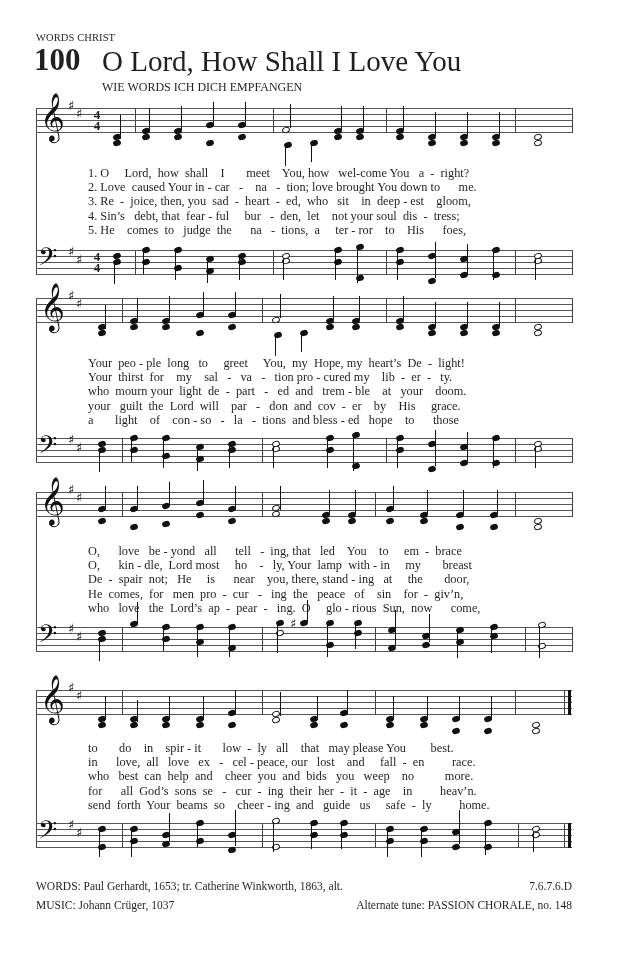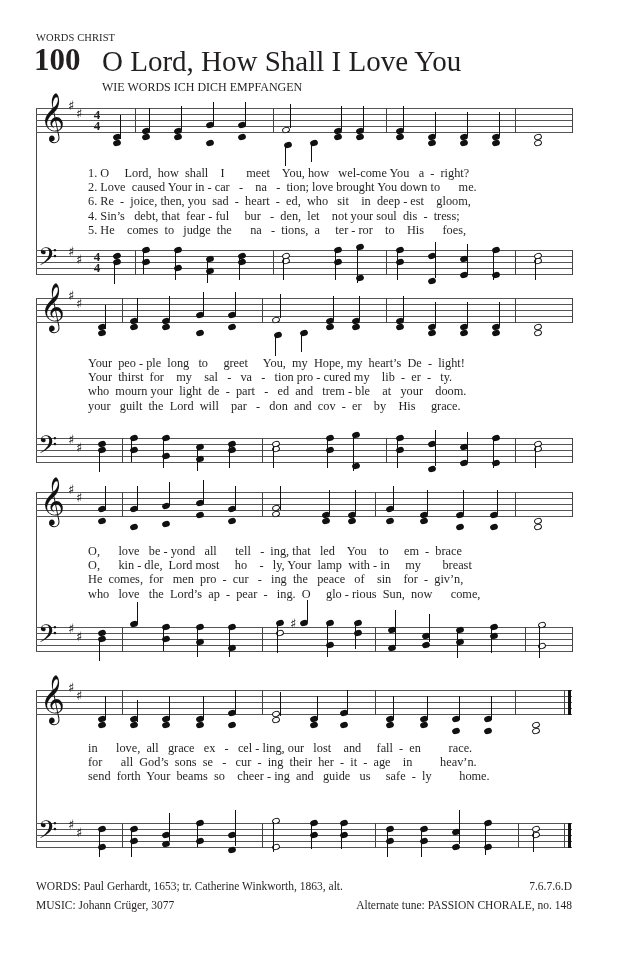--- a/index.html
+++ b/index.html
@@ -95,21 +95,21 @@
     <div class="stem" style="left:467px;top:112px;height:24px;"></div>
   <div class="note" style="left:492px;top:134px;"></div>
     <div class="note" style="left:492px;top:140px;"></div>
     <div class="stem" style="left:499px;top:112px;height:24px;"></div>
   <div class="note half" style="left:534px;top:134px;"></div>
     <div class="note half" style="left:534px;top:140px;"></div>
 
   <div class="lyrics" style="top:166px;">
     <div class="lyric-line">1. O     Lord,  how  shall    I       meet    You, how   wel-come You   a  -  right?</div>
     <div class="lyric-line">2. Love  caused Your in - car   -    na   -  tion; love brought You down to      me.</div>
-    <div class="lyric-line">6. Re  -  joice, then, you  sad  -  heart  -  ed,  who   sit    in  deep - est    gloom,</div>
+    <div class="lyric-line">3. Re  -  joice, then, you  sad  -  heart  -  ed,  who   sit    in  deep - est    gloom,</div>
     <div class="lyric-line">4. Sin’s   debt, that  fear - ful     bur   -  den,  let    not your soul  dis  -  tress;</div>
     <div class="lyric-line">5. He    comes  to   judge  the      na   -  tions,  a     ter - ror    to    His      foes,</div>
   </div>
 
   <div class="staff" style="top:250px;">
     <div class="line l0"></div>
       <div class="line l1"></div>
       <div class="line l2"></div>
       <div class="line l3"></div>
       <div class="line l4"></div>
@@ -223,20 +223,21 @@
   <div class="note" style="left:492px;top:324px;"></div>
     <div class="note" style="left:492px;top:330px;"></div>
     <div class="stem" style="left:499px;top:302px;height:24px;"></div>
   <div class="note half" style="left:534px;top:324px;"></div>
     <div class="note half" style="left:534px;top:330px;"></div>
   <div class="lyrics" style="top:356px;">
     <div class="lyric-line">Your  peo - ple  long   to     greet     You,  my  Hope, my  heart’s  De  -  light!</div>
     <div class="lyric-line">Your  thirst  for    my    sal   -   va   -   tion pro - cured my    lib  -  er  -   ty.</div>
     <div class="lyric-line">who  mourn your  light  de  -  part   -   ed  and   trem - ble    at   your    doom.</div>
     <div class="lyric-line">your   guilt  the  Lord  will    par   -   don  and  cov  -  er    by    His     grace.</div>
+    <div class="lyric-line">a       light    of    con - so   -   la   -  tions  and bless - ed   hope    to      those</div>
   </div>
   <div class="staff" style="top:438px;">
     <div class="line l0"></div>
       <div class="line l1"></div>
       <div class="line l2"></div>
       <div class="line l3"></div>
       <div class="line l4"></div>
   </div>
   <span class="clef" style="left:38px;top:430px;font-size:30px;">𝄢</span>
   <span class="sharp" style="left:68px;top:432px;">♯</span>
@@ -338,20 +339,21 @@
     <div class="note" style="left:456px;top:524px;"></div>
     <div class="stem" style="left:463px;top:490px;height:24px;"></div>
   <div class="note" style="left:490px;top:512px;"></div>
     <div class="note" style="left:490px;top:524px;"></div>
     <div class="stem" style="left:497px;top:490px;height:24px;"></div>
   <div class="note half" style="left:534px;top:518px;"></div>
     <div class="note half" style="left:534px;top:524px;"></div>
   <div class="lyrics" style="top:544px;">
     <div class="lyric-line">O,      love   be - yond   all      tell   -  ing, that   led    You    to     em  -  brace</div>
     <div class="lyric-line">O,      kin - dle,  Lord most     ho    -   ly, Your  lamp  with - in     my       breast</div>
+    <div class="lyric-line">De  -  spair  not;   He     is      near    you, there, stand - ing   at     the       door,</div>
     <div class="lyric-line">He  comes,  for   men  pro  -  cur   -   ing  the   peace   of    sin    for  -  giv’n,</div>
     <div class="lyric-line">who   love   the  Lord’s  ap  -  pear  -   ing.  O     glo - rious  Sun,  now      come,</div>
   </div>
   <div class="staff" style="top:627px;">
     <div class="line l0"></div>
       <div class="line l1"></div>
       <div class="line l2"></div>
       <div class="line l3"></div>
       <div class="line l4"></div>
   </div>
@@ -456,21 +458,23 @@
     <div class="stem" style="left:427px;top:696px;height:24px;"></div>
   <div class="note" style="left:452px;top:716px;"></div>
     <div class="note" style="left:452px;top:728px;"></div>
     <div class="stem" style="left:459px;top:696px;height:24px;"></div>
   <div class="note" style="left:484px;top:716px;"></div>
     <div class="note" style="left:484px;top:728px;"></div>
     <div class="stem" style="left:491px;top:696px;height:24px;"></div>
   <div class="note half" style="left:532px;top:722px;"></div>
     <div class="note half" style="left:532px;top:728px;"></div>
   <div class="lyrics" style="top:741px;">
-    <div class="lyric-line">in      love,  all   grace   ex   -   cel - ling, our   lost    and     fall  -  en         race.</div>
+    <div class="lyric-line">to       do    in    spir - it       low  -  ly   all    that   may please You        best.</div>
+    <div class="lyric-line">in      love,  all   love   ex   -   cel - peace, our   lost    and     fall  -  en         race.</div>
+    <div class="lyric-line">who   best  can  help  and    cheer  you  and  bids   you   weep    no          more.</div>
     <div class="lyric-line">for      all  God’s  sons  se   -   cur  -  ing  their  her  -  it  -  age    in         heav’n.</div>
     <div class="lyric-line">send  forth  Your  beams  so    cheer - ing  and   guide   us     safe  -  ly         home.</div>
   </div>
   <div class="staff" style="top:823px;">
     <div class="line l0"></div>
       <div class="line l1"></div>
       <div class="line l2"></div>
       <div class="line l3"></div>
       <div class="line l4"></div>
   </div>
@@ -519,14 +523,14 @@
   <div class="note" style="left:484px;top:820px;"></div>
     <div class="note" style="left:484px;top:844px;"></div>
     <div class="stem" style="left:485px;top:823px;height:32px;"></div>
   <div class="note half" style="left:532px;top:826px;"></div>
     <div class="note half" style="left:532px;top:832px;"></div>
     <div class="stem" style="left:533px;top:832px;height:20px;"></div>
 </div>
 
 <div class="abs footer-left" style="top:880px;">WORDS: Paul Gerhardt, 1653; tr. Catherine Winkworth, 1863, alt.</div>
 <div class="abs footer-right" style="top:880px;">7.6.7.6.D</div>
-<div class="abs footer-left" style="top:899px;">MUSIC: Johann Crüger, 3077</div>
+<div class="abs footer-left" style="top:899px;">MUSIC: Johann Crüger, 1037</div>
 <div class="abs footer-right" style="top:899px;">Alternate tune: PASSION CHORALE, no. 148</div>
 
 </body></html>

